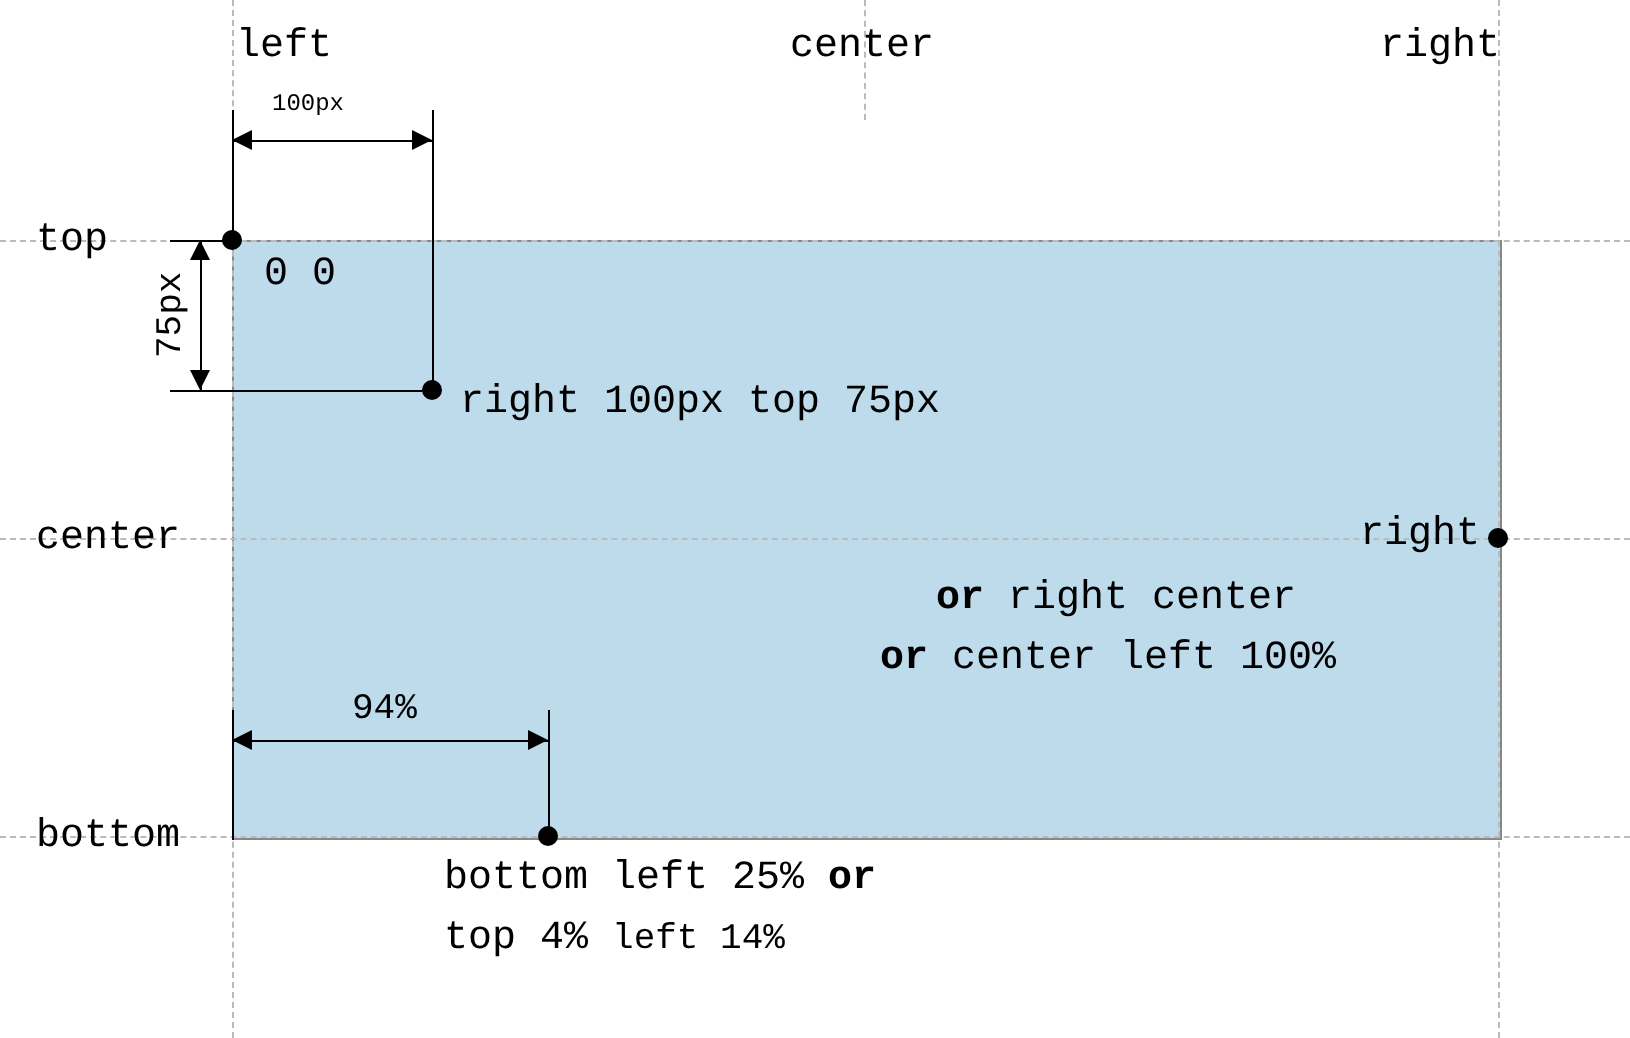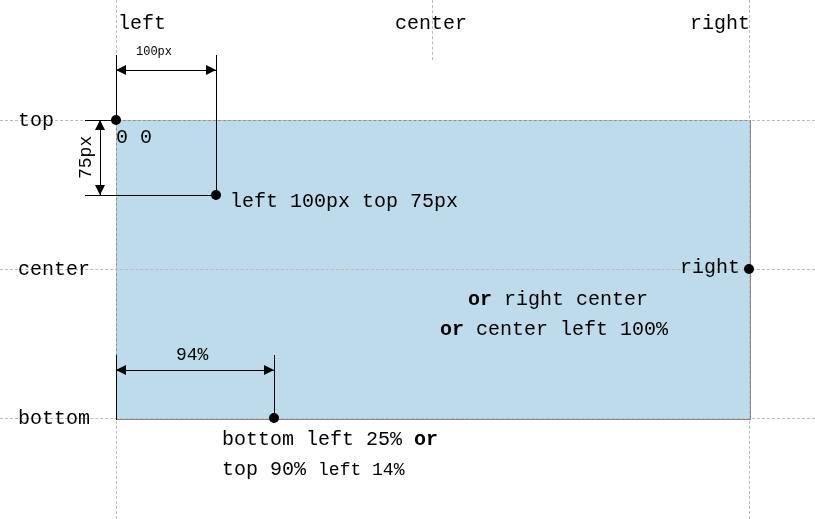--- a/index.html
+++ b/index.html
@@ -62,36 +62,36 @@
   <div class="dim" style="left:116px;top:370px;width:158px"></div>
   <div class="arrow arrow-l" style="left:116px;top:365px"></div>
   <div class="arrow arrow-r" style="left:264px;top:365px"></div>
   <span class="lbl" style="left:176px;top:345px;font-size:18px">94%</span>
 
   <div class="dot" style="left:116px;top:120px"></div>
   <div class="dot" style="left:216px;top:195px"></div>
   <div class="dot" style="left:749px;top:269px"></div>
   <div class="dot" style="left:274px;top:418px"></div>
 
-  <span class="lbl" style="left:116px;top:126px">0 0</span>
+  <span class="lbl" style="left:132px;top:126px">0 0</span>
 
-  <span class="lbl" style="left:230px;top:190px">left 100px top 75px</span>
+  <span class="lbl" style="left:230px;top:190px">right 100px top 75px</span>
 
   <span class="lbl" style="left:680px;top:256px">right</span>
   <span class="lbl" style="left:468px;top:288px">
     <span class="b">or</span>
     <span>right center</span>
   </span>
   <span class="lbl" style="left:440px;top:318px">
     <span class="b">or</span>
     <span>center left 100%</span>
   </span>
 
   <span class="lbl" style="left:222px;top:428px">
     <span>bottom left 25%</span>
     <span class="b">or</span>
   </span>
   <span class="lbl" style="left:222px;top:458px">
-    <span>top 90%</span>
+    <span>top 4%</span>
     <span style="font-size:18px">left 14%</span>
   </span>
 
 </div>
 
 </body></html>

